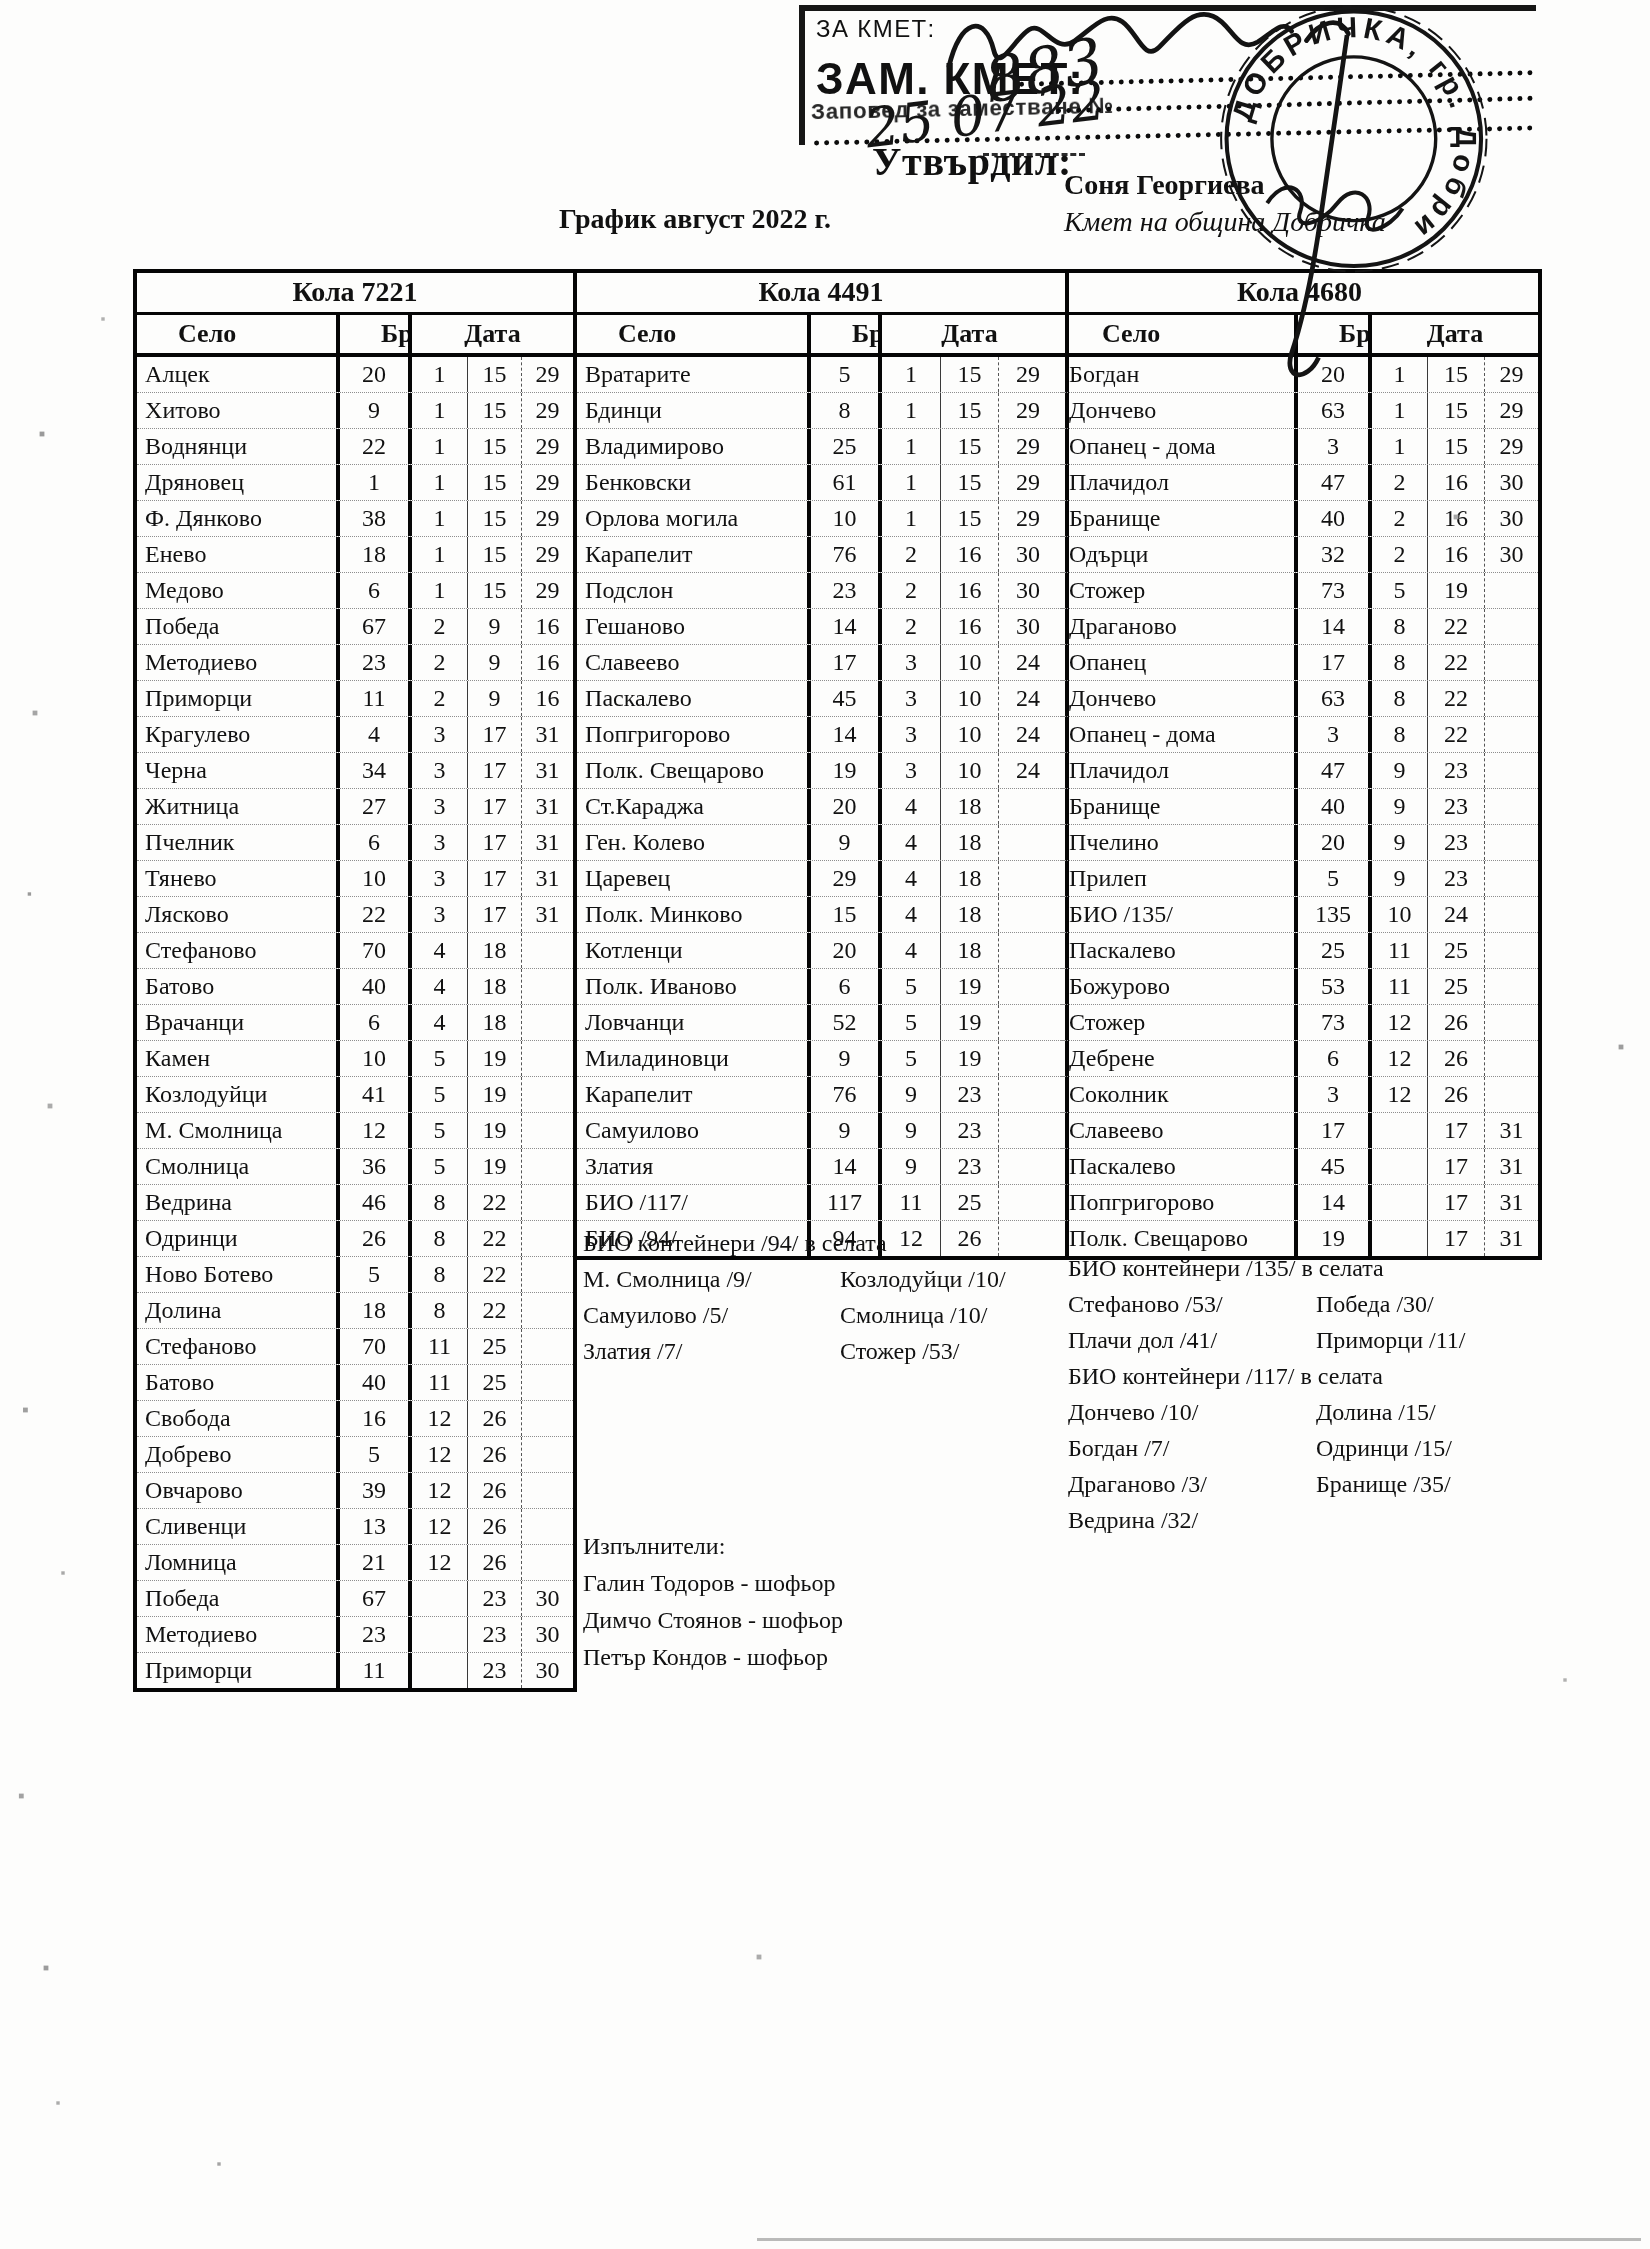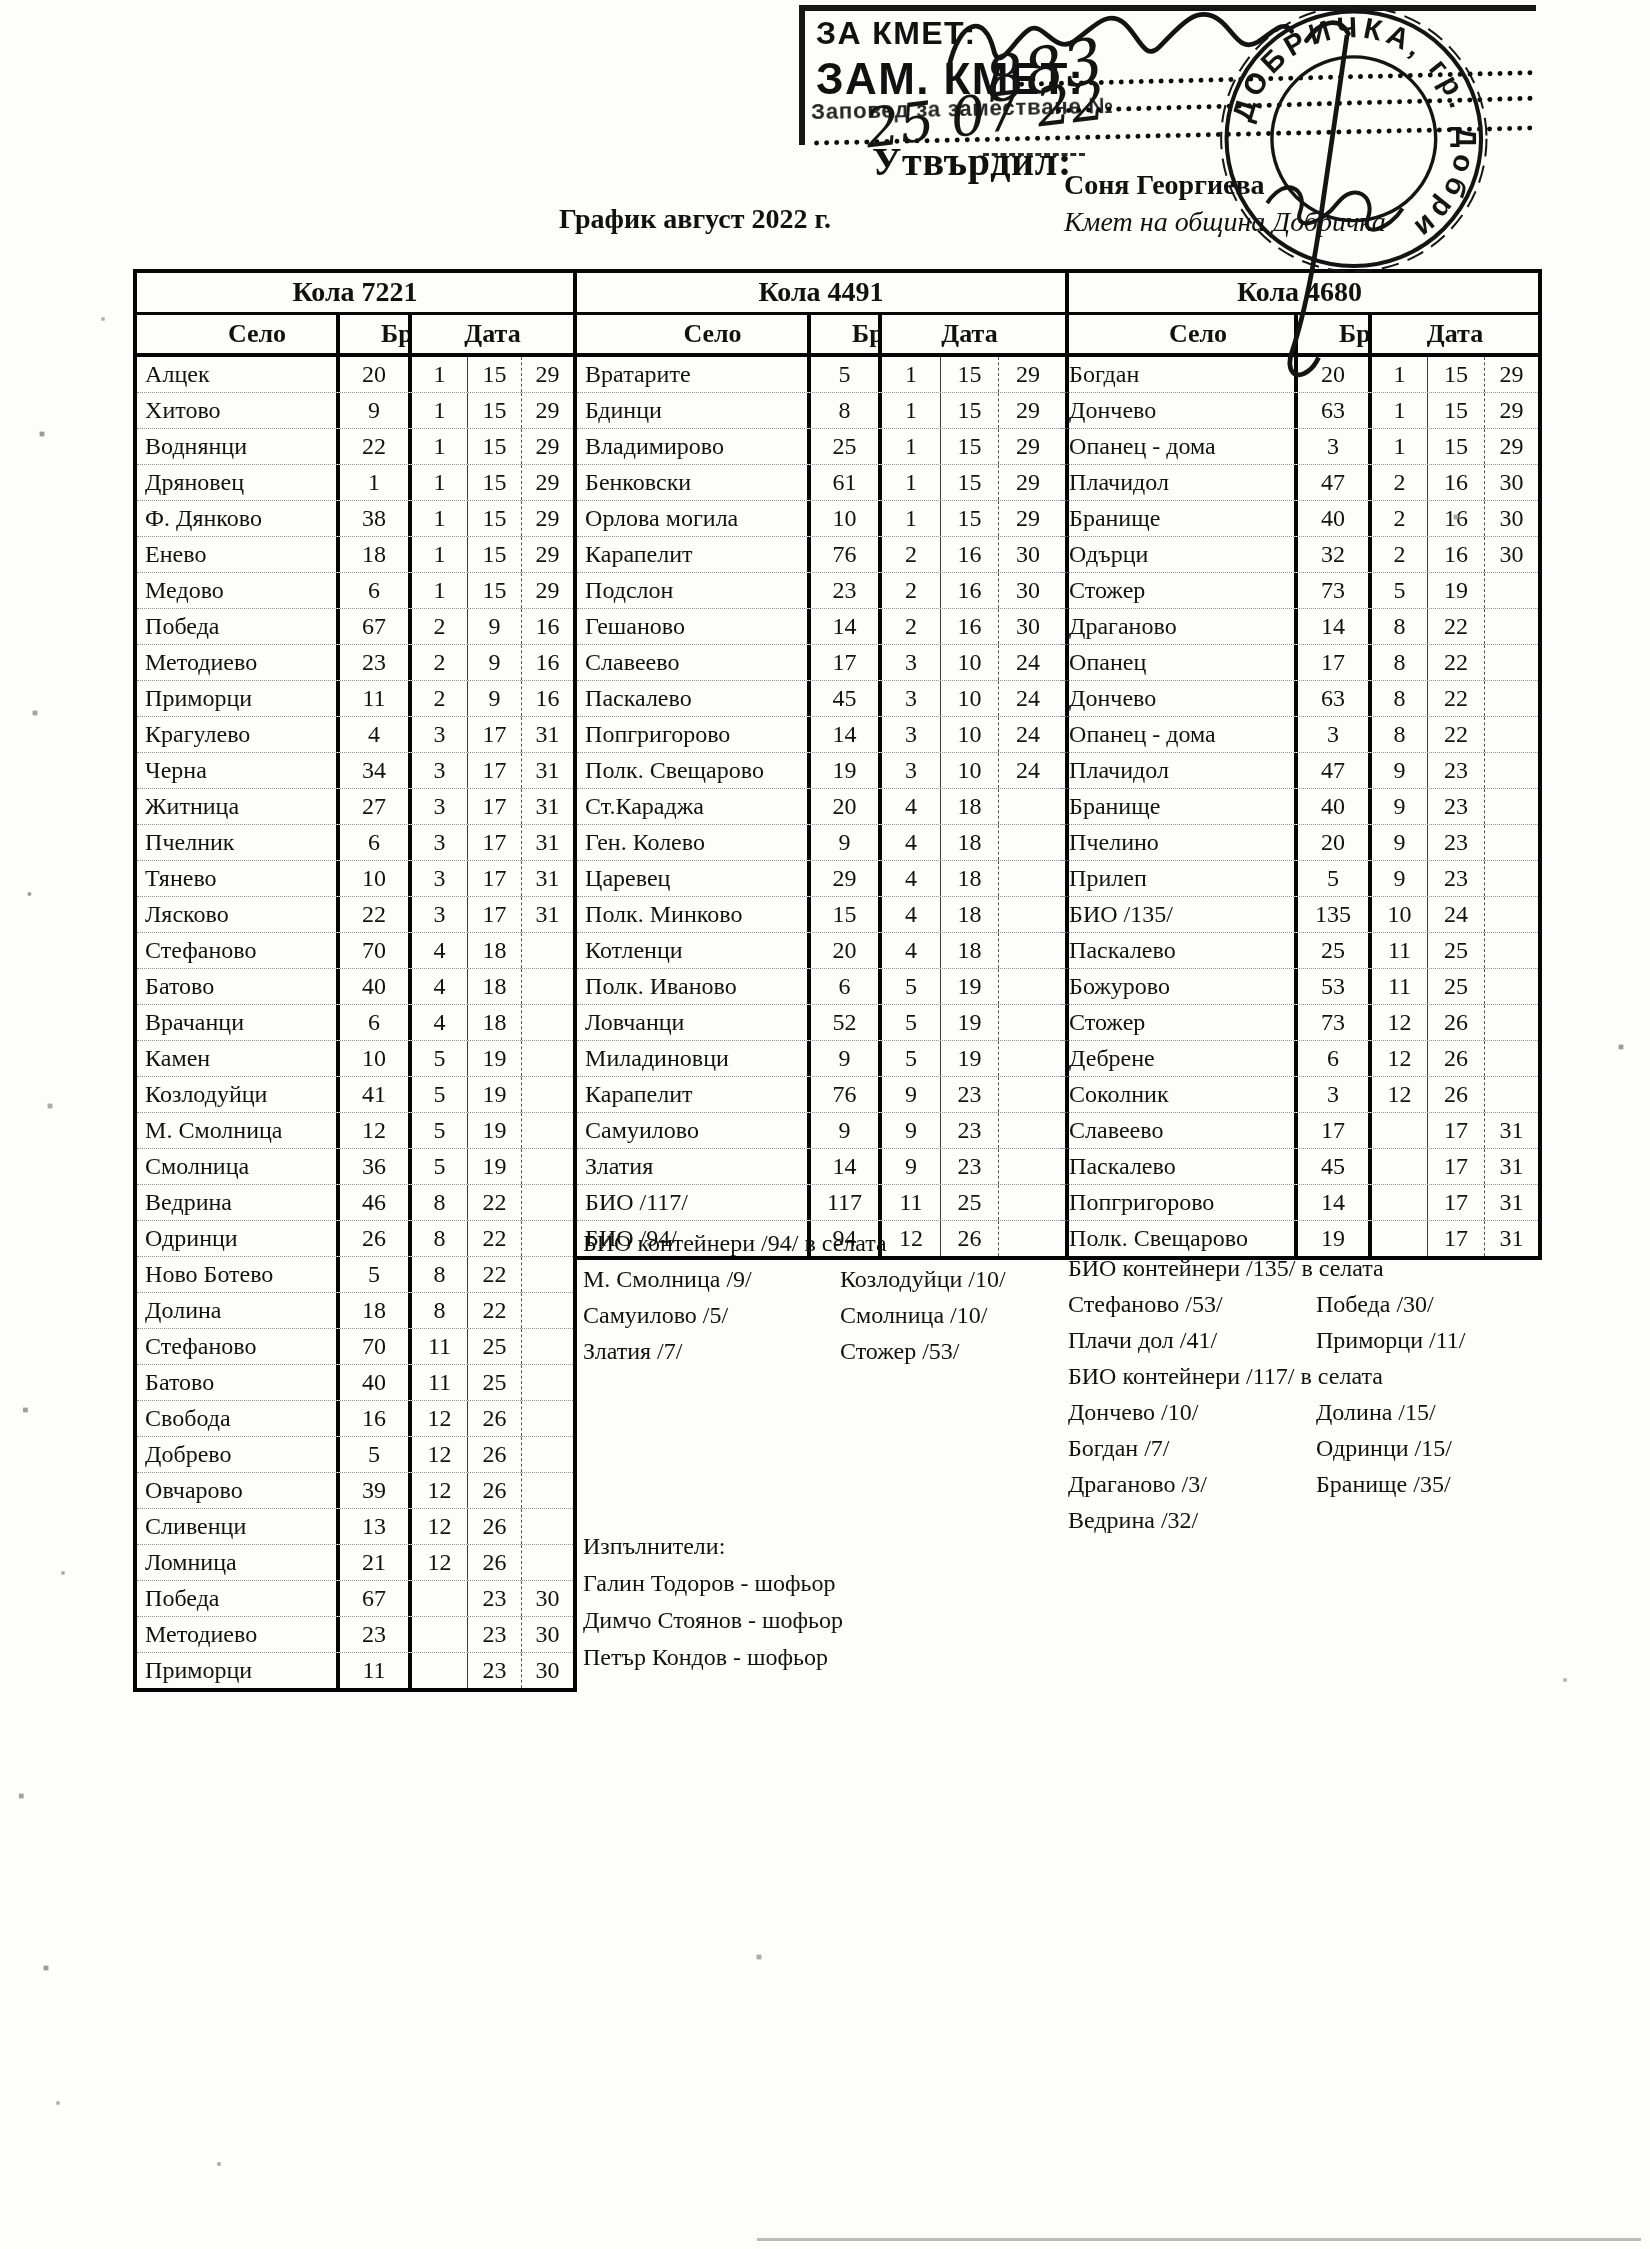--- a/index.html
+++ b/index.html
@@ -2,21 +2,21 @@
 <html style="font-size:10.8px"><head>
 <meta charset="utf-8">
 <style>
   html,body{margin:0;padding:0;background:#8a8a8a;}
   .page{position:relative;width:1651px;height:2250px;background:#fdfdfc;overflow:hidden;
         font-family:"Liberation Serif","DejaVu Serif",serif;color:#111;}
   .abs{position:absolute;}
   
   .sbox{left:799px;top:5.4px;width:731px;height:134px;border-left:6.1px solid #161616;border-top:6.1px solid #161616;}
   .sans{font-family:"Liberation Sans","DejaVu Sans",sans-serif;}
-  .za-kmet{left:816px;top:15px;font-size:32px;font-weight:bold;letter-spacing:1.4px;}
+  .za-kmet{left:816px;top:15px;font-size:24px;font-weight:normal;letter-spacing:1.4px;}
   .zam-kmet{left:816px;top:54px;font-size:44px;font-weight:bold;letter-spacing:1.4px;}
   .zapoved{left:811px;top:96px;font-size:22.3px;font-weight:bold;color:#272727;letter-spacing:0.7px;
            transform:rotate(-1.2deg);filter:blur(0.3px);}
   .dotA{left:1019px;top:76px;width:514px;height:0;border-bottom:5.4px dotted #0c0c0c;transform:rotate(-1.3deg);}
   .dotB1{left:1056px;top:102px;width:477px;height:0;border-bottom:5.4px dotted #0c0c0c;transform:rotate(-1.5deg);}
   .dotB2{left:814px;top:133px;width:719px;height:0;border-bottom:5.4px dotted #0c0c0c;transform:rotate(-1.2deg);}
   .dotC{left:983px;top:153px;width:102px;height:0;border-bottom:3.4px dashed #2c2c2c;}
   .approve{left:872px;top:138px;font-size:40px;font-weight:bold;letter-spacing:0.7px;text-align:right;}
   .doc-title{left:559px;top:203px;font-size:28px;font-weight:bold;}
   .approver-name{left:1064px;top:169px;font-size:28px;font-weight:bold;}
@@ -33,21 +33,21 @@
   .t2 .cols,.t2 .trow{grid-template-columns:234px 71px 59px 58px 58px;}
   .t3 .cols,.t3 .trow{grid-template-columns:237px 74px 56px 57px 53px;}
   .tbody .trow{border-bottom:0.7px dotted #8e8e8e;}
   .tbody .trow:last-child{border-bottom:none;}
   .tcell{overflow:hidden;white-space:nowrap;}
   .c0{border-right:4.1px solid #050505;text-align:left;padding-left:8.1px;}
   .c1{border-right:4.1px solid #050505;text-align:center;}
   .c2{border-right:1.4px solid #3a3a3a;text-align:center;}
   .c3{border-right:1.4px dashed #555;text-align:center;}
   .c4{text-align:center;}
-  .cols .c0,.cols .c1{text-align:center;padding-left:13px;margin-left:28px;}
+  .cols .c0,.cols .c1{padding-left:13px;margin-left:28px;}
   .hdate{grid-column:3/6;text-align:center;}
   
   .nline{height:36px;line-height:36px;font-size:24px;white-space:nowrap;}
   .notes-mid{left:583px;top:1225px;}
   .notes-right{left:1068px;top:1250px;}
   .notes-mid .nl{display:inline-block;width:257px;}
   .notes-right .nl{display:inline-block;width:248px;}
   .execs{left:583px;top:1528px;}
   .execs .nline{height:37px;line-height:37px;}
   

